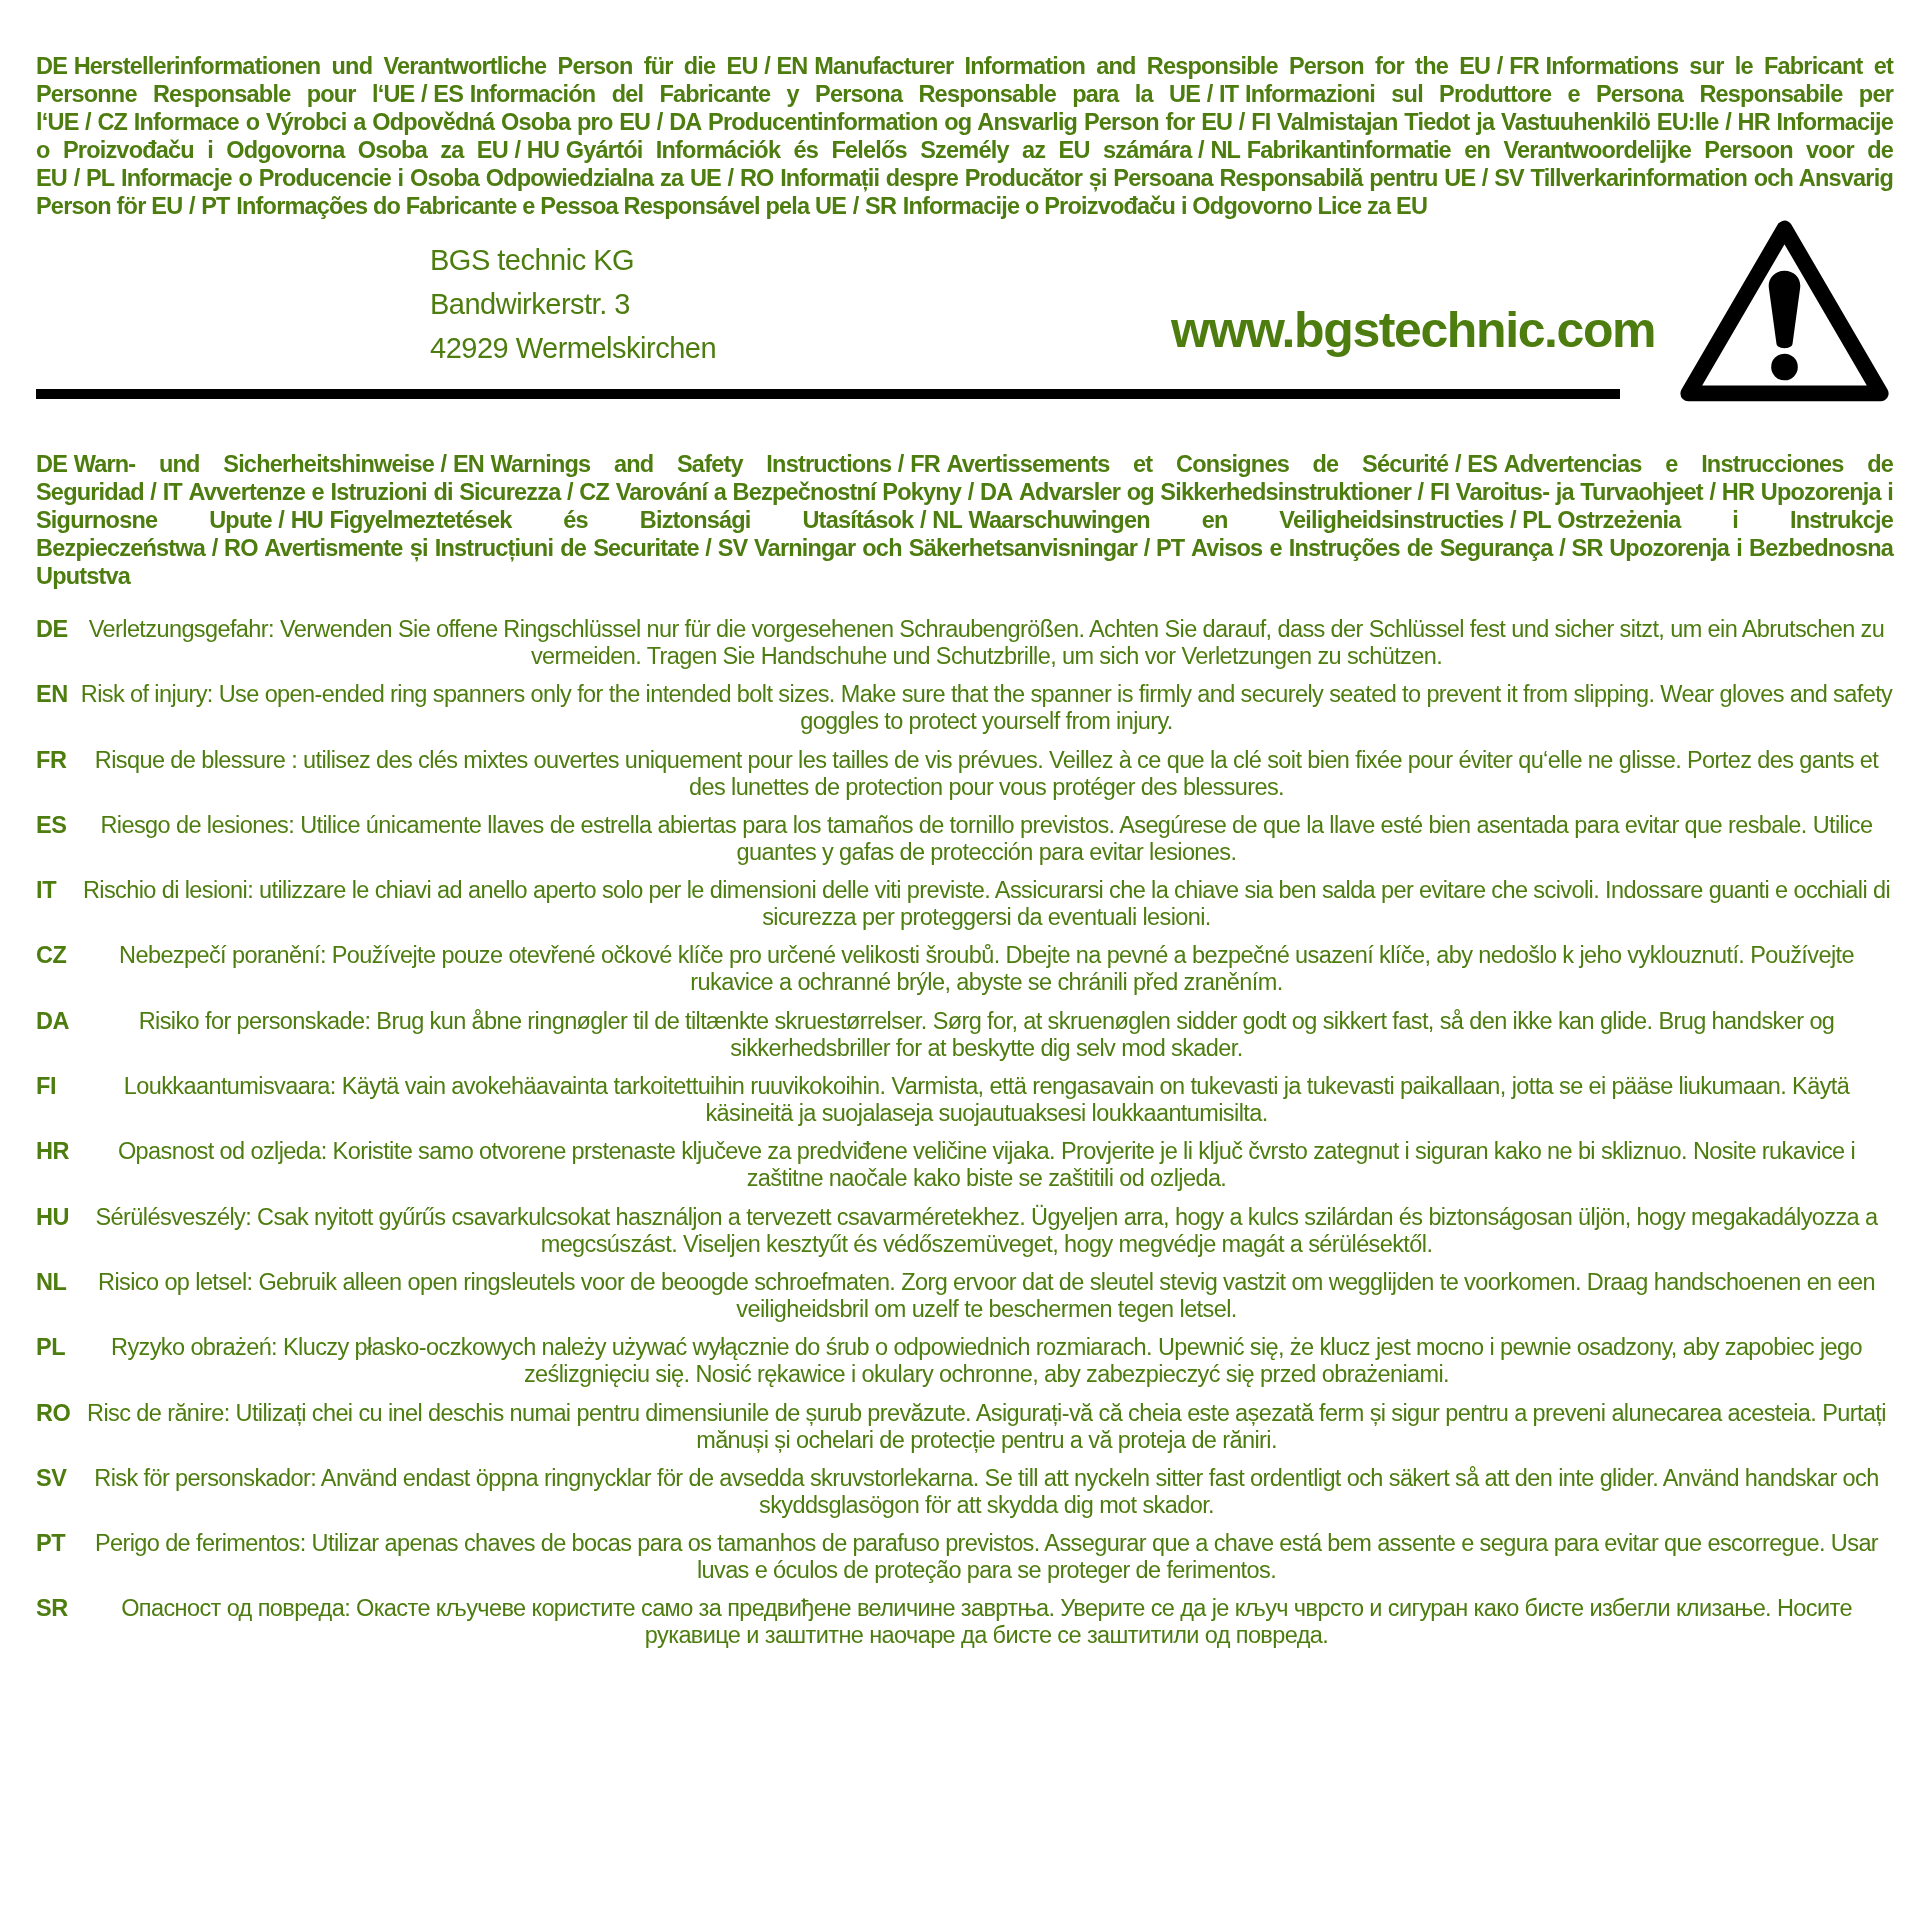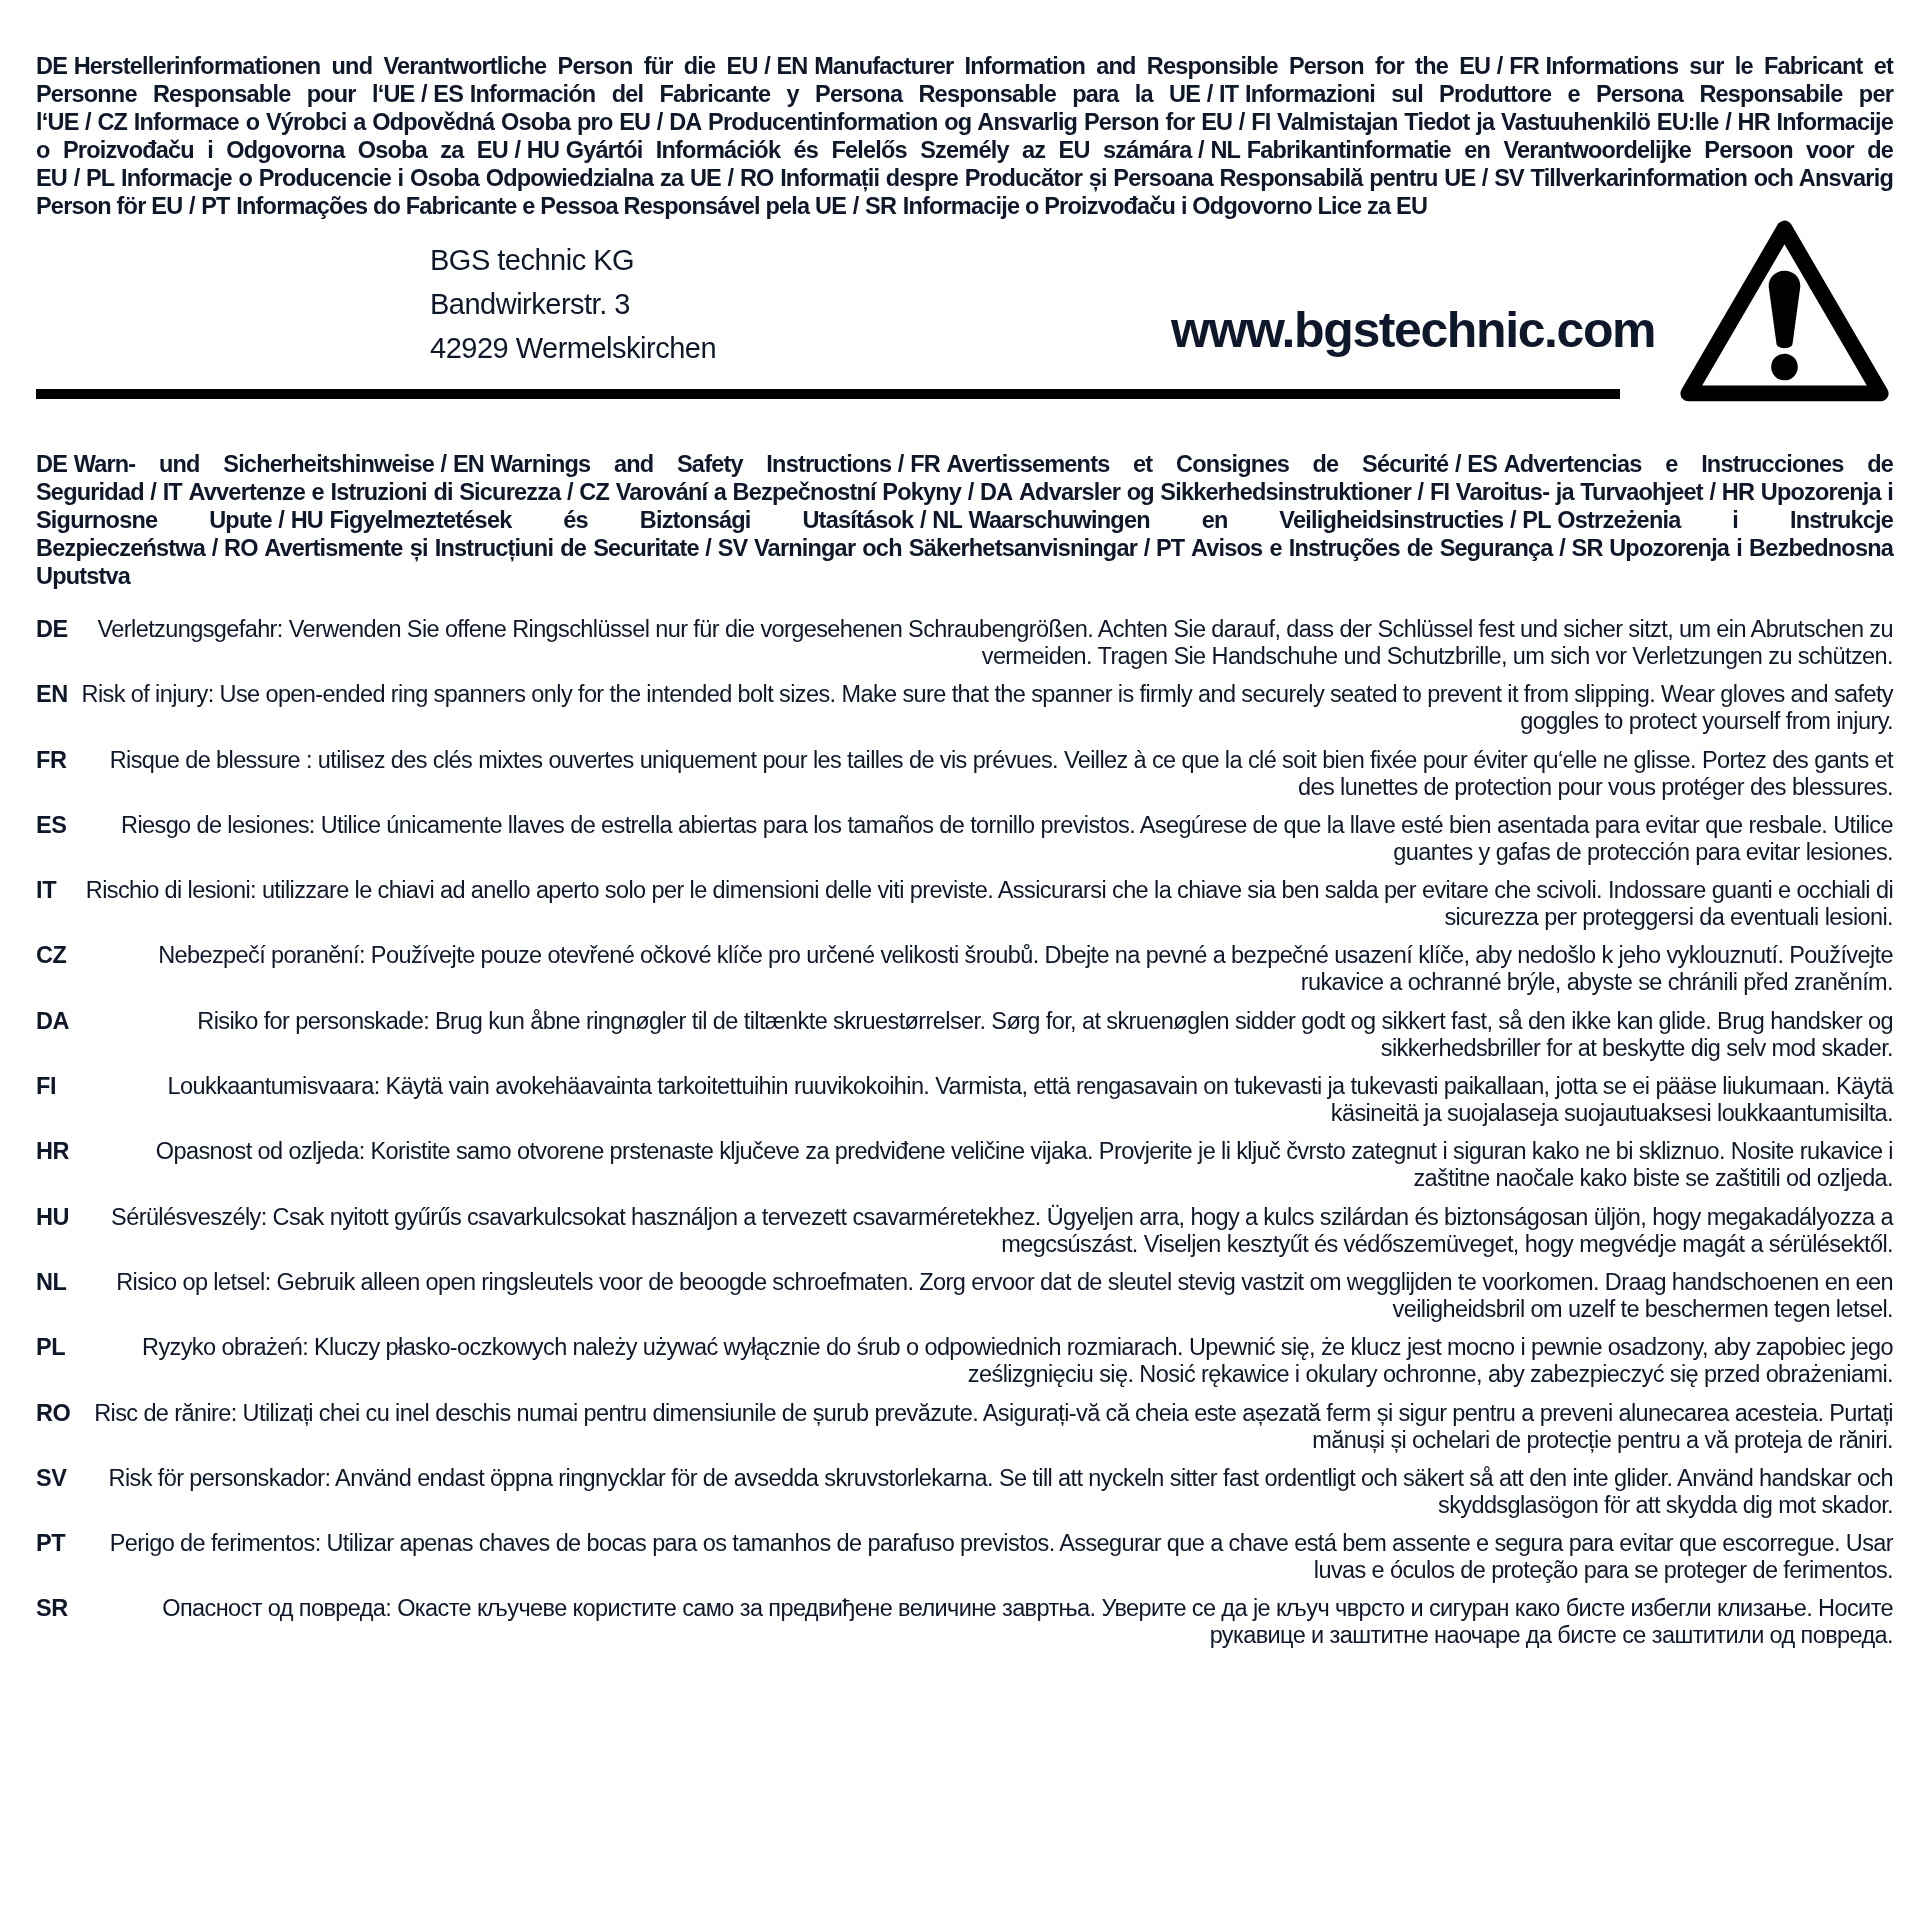--- a/index.html
+++ b/index.html
@@ -1,18 +1,18 @@
 <!DOCTYPE html>
 <html style="font-size:15px"><head>
 <meta charset="utf-8">
 <style>
   html,body{margin:0;padding:0;background:#fff;}
   .page{
     position:relative;width:1928px;height:1928px;background:#ffffff;
-    font-family:"Liberation Sans","DejaVu Sans",sans-serif;color:#0f172a;overflow:hidden;
+    font-family:"Liberation Sans","DejaVu Sans",sans-serif;color:#4d7c0f;overflow:hidden;
   }
   
   .banner{
     position:absolute;left:36px;width:1857px;
     font-weight:bold;font-size:23.5px;line-height:28px;letter-spacing:-0.8px;
     text-align:justify;
   }
   .banner .sep{padding:0 6.6px;}
   .banner .code{margin-right:6.6px;}
   #top-banner{top:28px;}
@@ -39,21 +39,21 @@
   .triangle{position:absolute;left:1678px;top:218px;width:213px;height:186px;}
   
   .rule{position:absolute;left:36px;top:389px;width:1584px;height:10.4px;background:#000;}
   
   .warning-list{position:absolute;left:36px;top:616px;width:1857px;}
   .warning-item{display:flex;margin-bottom:11.3px;}
   .warning-item .wcode{
     flex:none;width:44px;font-weight:bold;font-size:23.5px;line-height:27px;letter-spacing:-0.4px;
   }
   .warning-item .wtext{
-    flex:1;font-size:23.5px;line-height:27px;letter-spacing:-0.6px;text-align:right;
+    flex:1;font-size:23.5px;line-height:27px;letter-spacing:-0.6px;text-align:center;
   }
 </style>
 </head>
 <body>
 
 <div class="page">
 
   <p class="banner" id="top-banner"><span class="code">DE</span><span>Herstellerinformationen und Verantwortliche Person für die EU</span><span class="sep">/</span><span class="code">EN</span><span>Manufacturer Information and Responsible Person for the EU</span><span class="sep">/</span><span class="code">FR</span><span>Informations sur le Fabricant et Personne Responsable pour l‘UE</span><span class="sep">/</span><span class="code">ES</span><span>Información del Fabricante y Persona Responsable para la UE</span><span class="sep">/</span><span class="code">IT</span><span>Informazioni sul Produttore e Persona Responsabile per l‘UE</span><span class="sep">/</span><span class="code">CZ</span><span>Informace o Výrobci a Odpovědná Osoba pro EU</span><span class="sep">/</span><span class="code">DA</span><span>Producentinformation og Ansvarlig Person for EU</span><span class="sep">/</span><span class="code">FI</span><span>Valmistajan Tiedot ja Vastuuhenkilö EU:lle</span><span class="sep">/</span><span class="code">HR</span><span>Informacije o Proizvođaču i Odgovorna Osoba za EU</span><span class="sep">/</span><span class="code">HU</span><span>Gyártói Információk és Felelős Személy az EU számára</span><span class="sep">/</span><span class="code">NL</span><span>Fabrikantinformatie en Verantwoordelijke Persoon voor de EU</span><span class="sep">/</span><span class="code">PL</span><span>Informacje o Producencie i Osoba Odpowiedzialna za UE</span><span class="sep">/</span><span class="code">RO</span><span>Informații despre Producător și Persoana Responsabilă pentru UE</span><span class="sep">/</span><span class="code">SV</span><span>Tillverkarinformation och Ansvarig Person för EU</span><span class="sep">/</span><span class="code">PT</span><span>Informações do Fabricante e Pessoa Responsável pela UE</span><span class="sep">/</span><span class="code">SR</span><span>Informacije o Proizvođaču i Odgovorno Lice za EU</span></p>
 
   <div class="brand-row">

